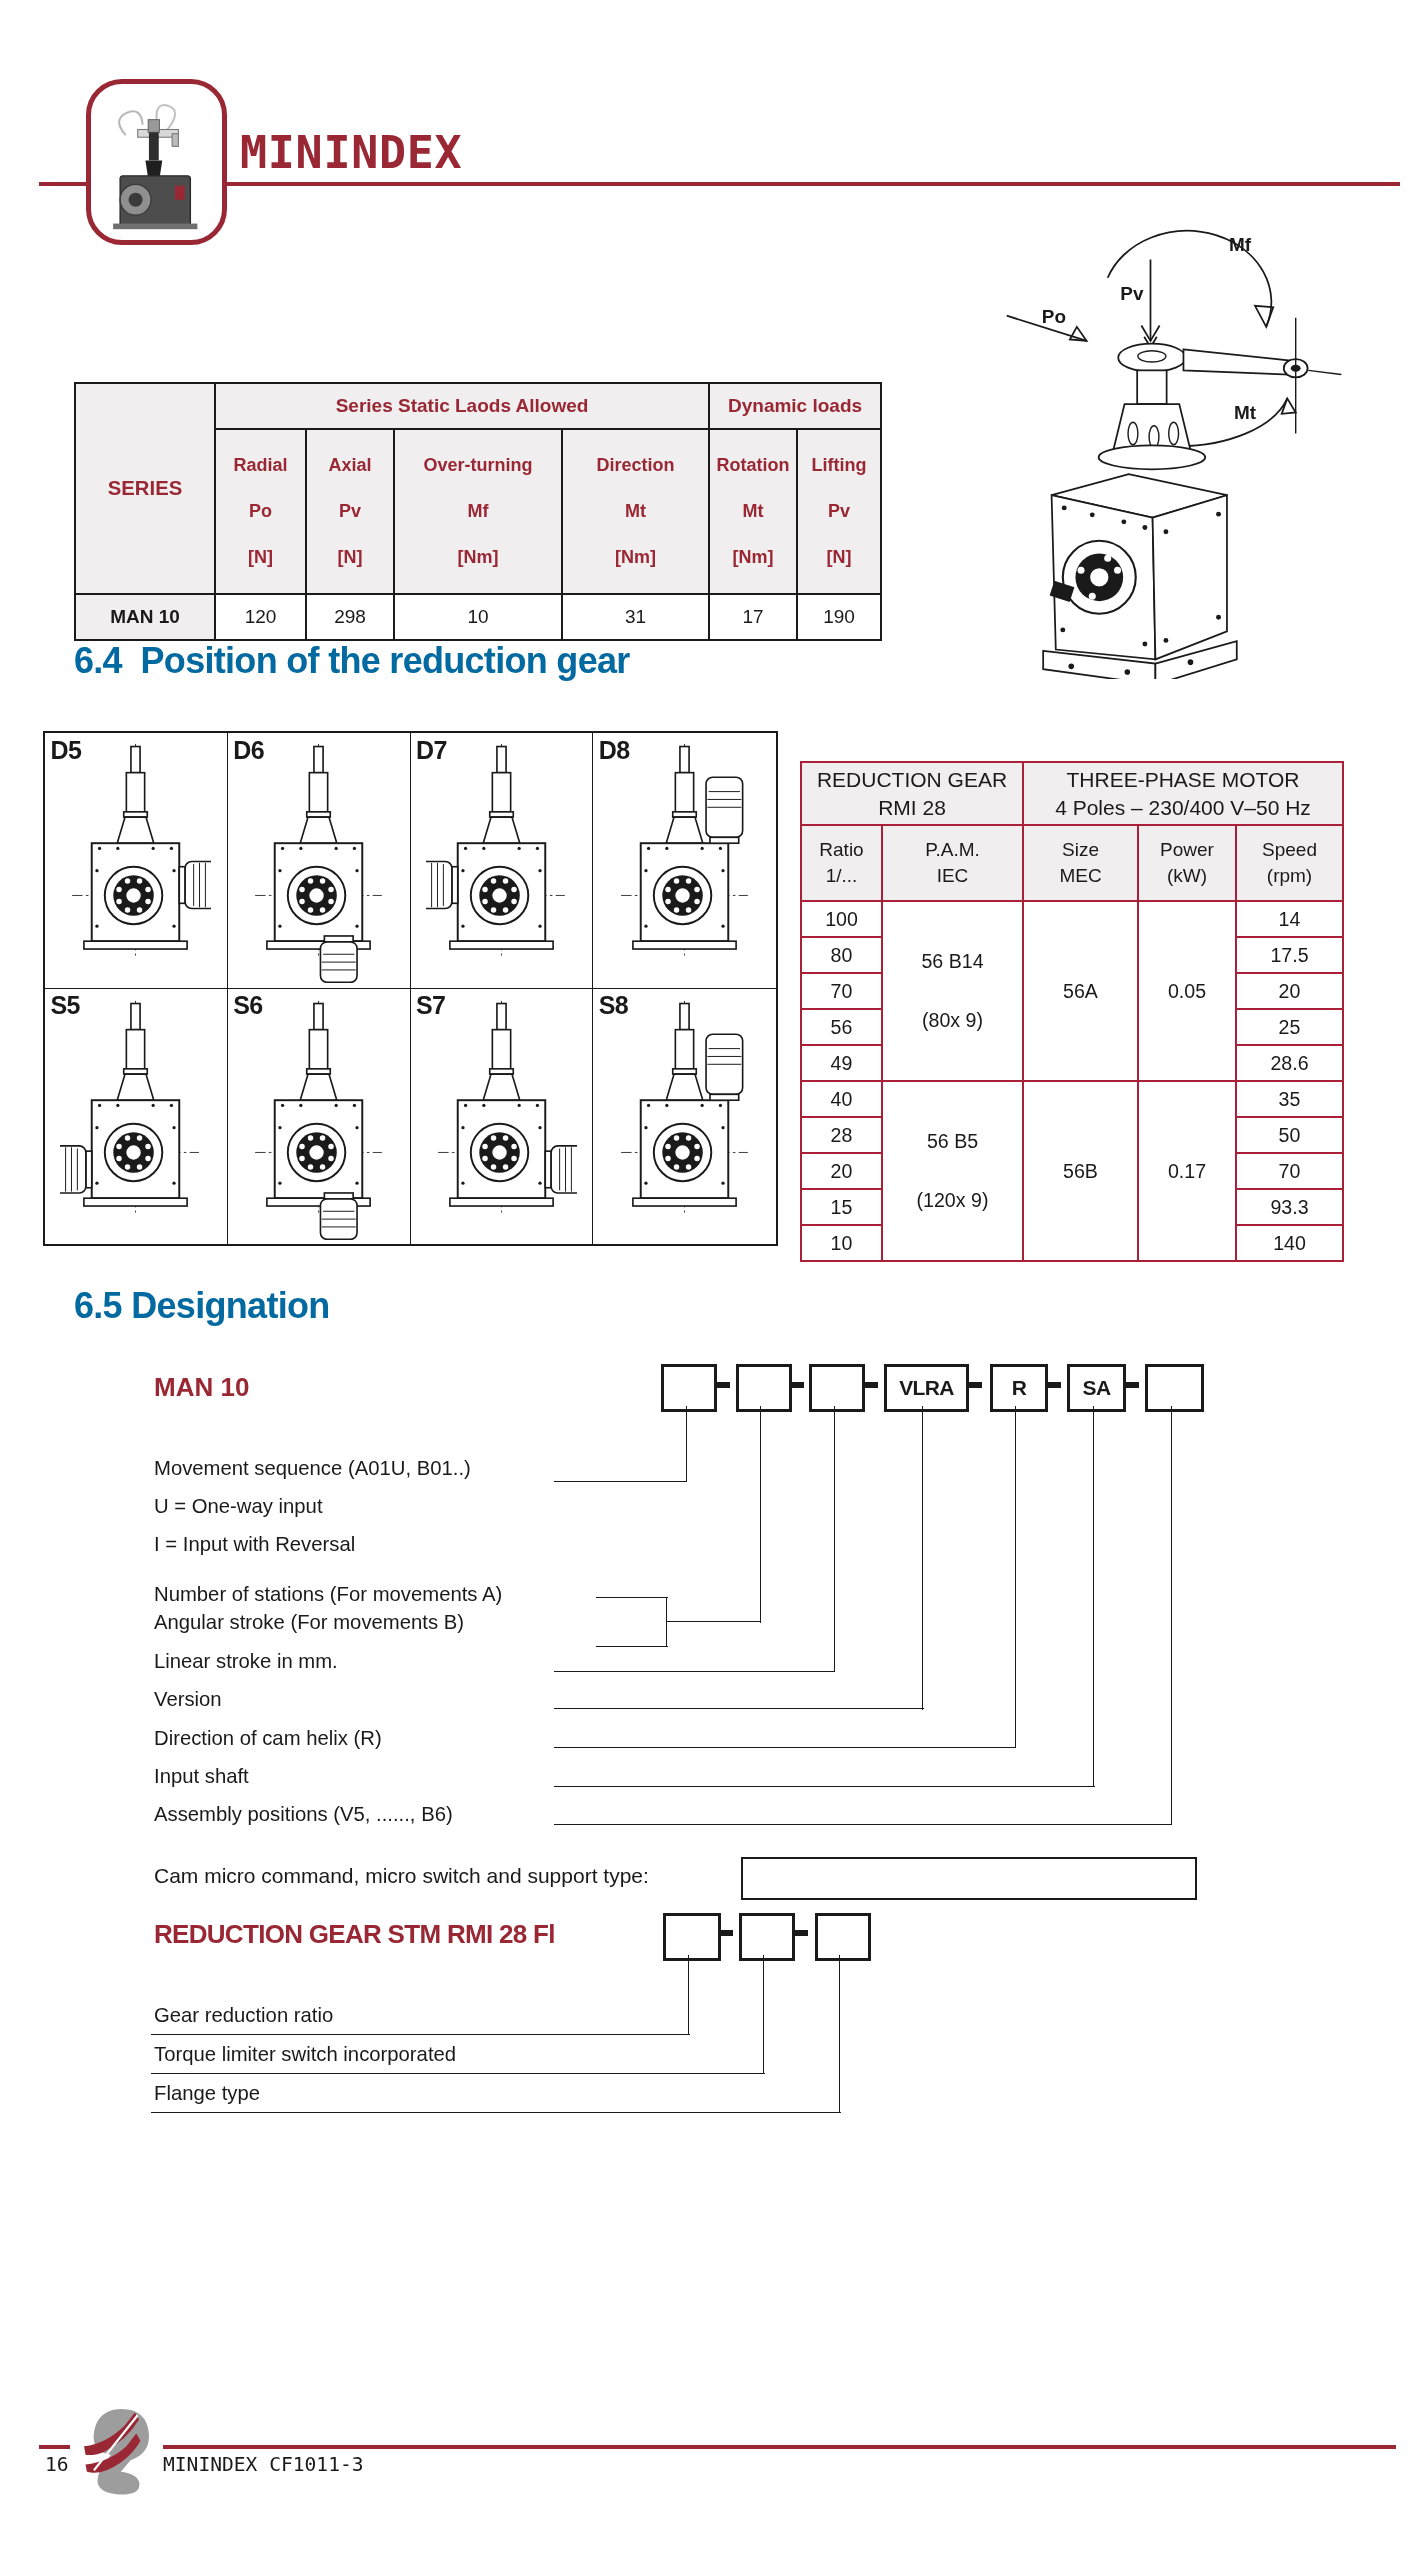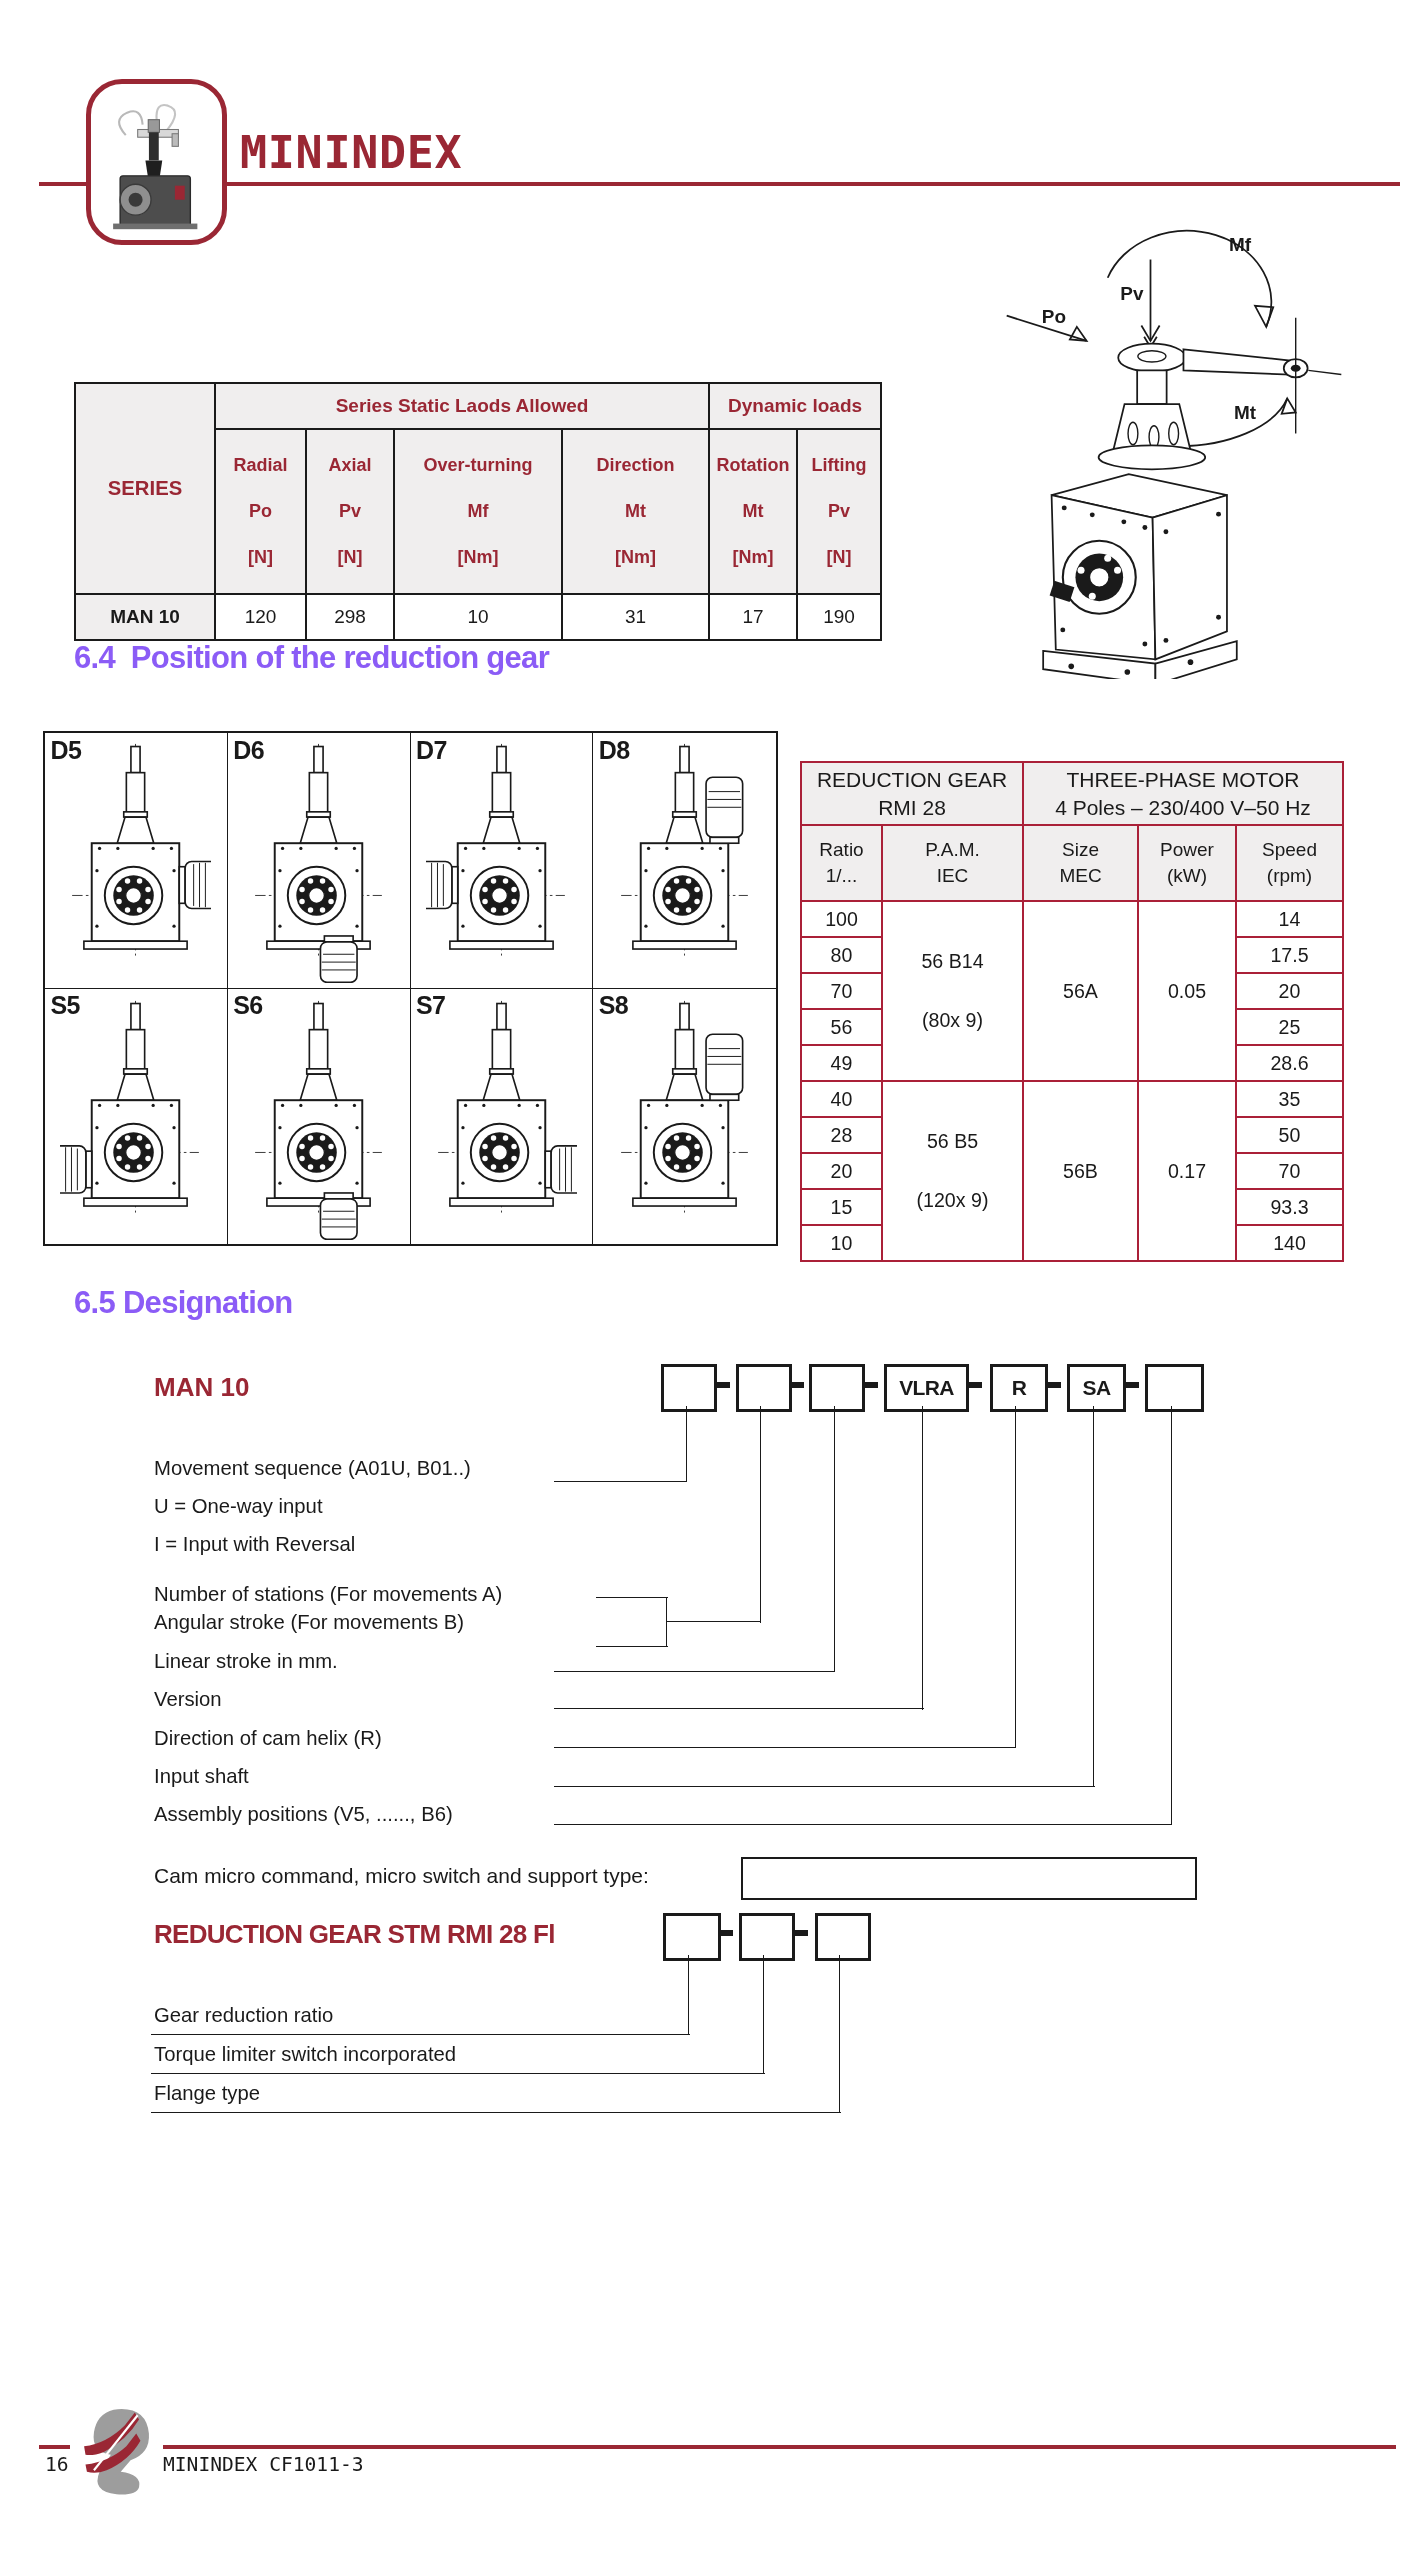--- a/index.html
+++ b/index.html
@@ -10,21 +10,21 @@
   .vline{position:absolute;background:#1a1a1a;width:1.4px;}
   .redline{position:absolute;background:#9a2734;}
 
   
   .brand-title{position:absolute;left:240px;top:126px;font-family:"DejaVu Sans Mono",monospace;
                font-size:45px;font-weight:bold;color:#9a2734;letter-spacing:0.7px;}
   .logo-box{position:absolute;left:86px;top:79px;width:131px;height:156px;background:#fff;
             border:5.6px solid #9a2734;border-radius:36px;z-index:3;display:flex;align-items:center;justify-content:center;}
 
   
-  .sec-title{position:absolute;color:#8b5cf6;font-weight:bold;font-size:31px;white-space:pre;letter-spacing:-0.7px;}
+  .sec-title{position:absolute;color:#0369a1;font-weight:bold;font-size:36px;white-space:pre;letter-spacing:-0.7px;}
 
   
   table{border-collapse:collapse;table-layout:fixed;}
   .loads{position:absolute;left:74px;top:382px;width:807px;border:2.8px solid #1a1a1a;}
   .loads td,.loads th{border:2.1px solid #1a1a1a;text-align:center;vertical-align:middle;padding:0;}
   .loads th{background:#f0eeee;color:#9a2734;font-size:18px;font-weight:bold;}
   .loads .grp{font-size:19px;}
   .loads .series-cell{font-size:20.3px;}
   .loads .h3{display:flex;flex-direction:column;justify-content:space-evenly;height:163px;}
   .loads td{font-size:19px;background:#fff;}

